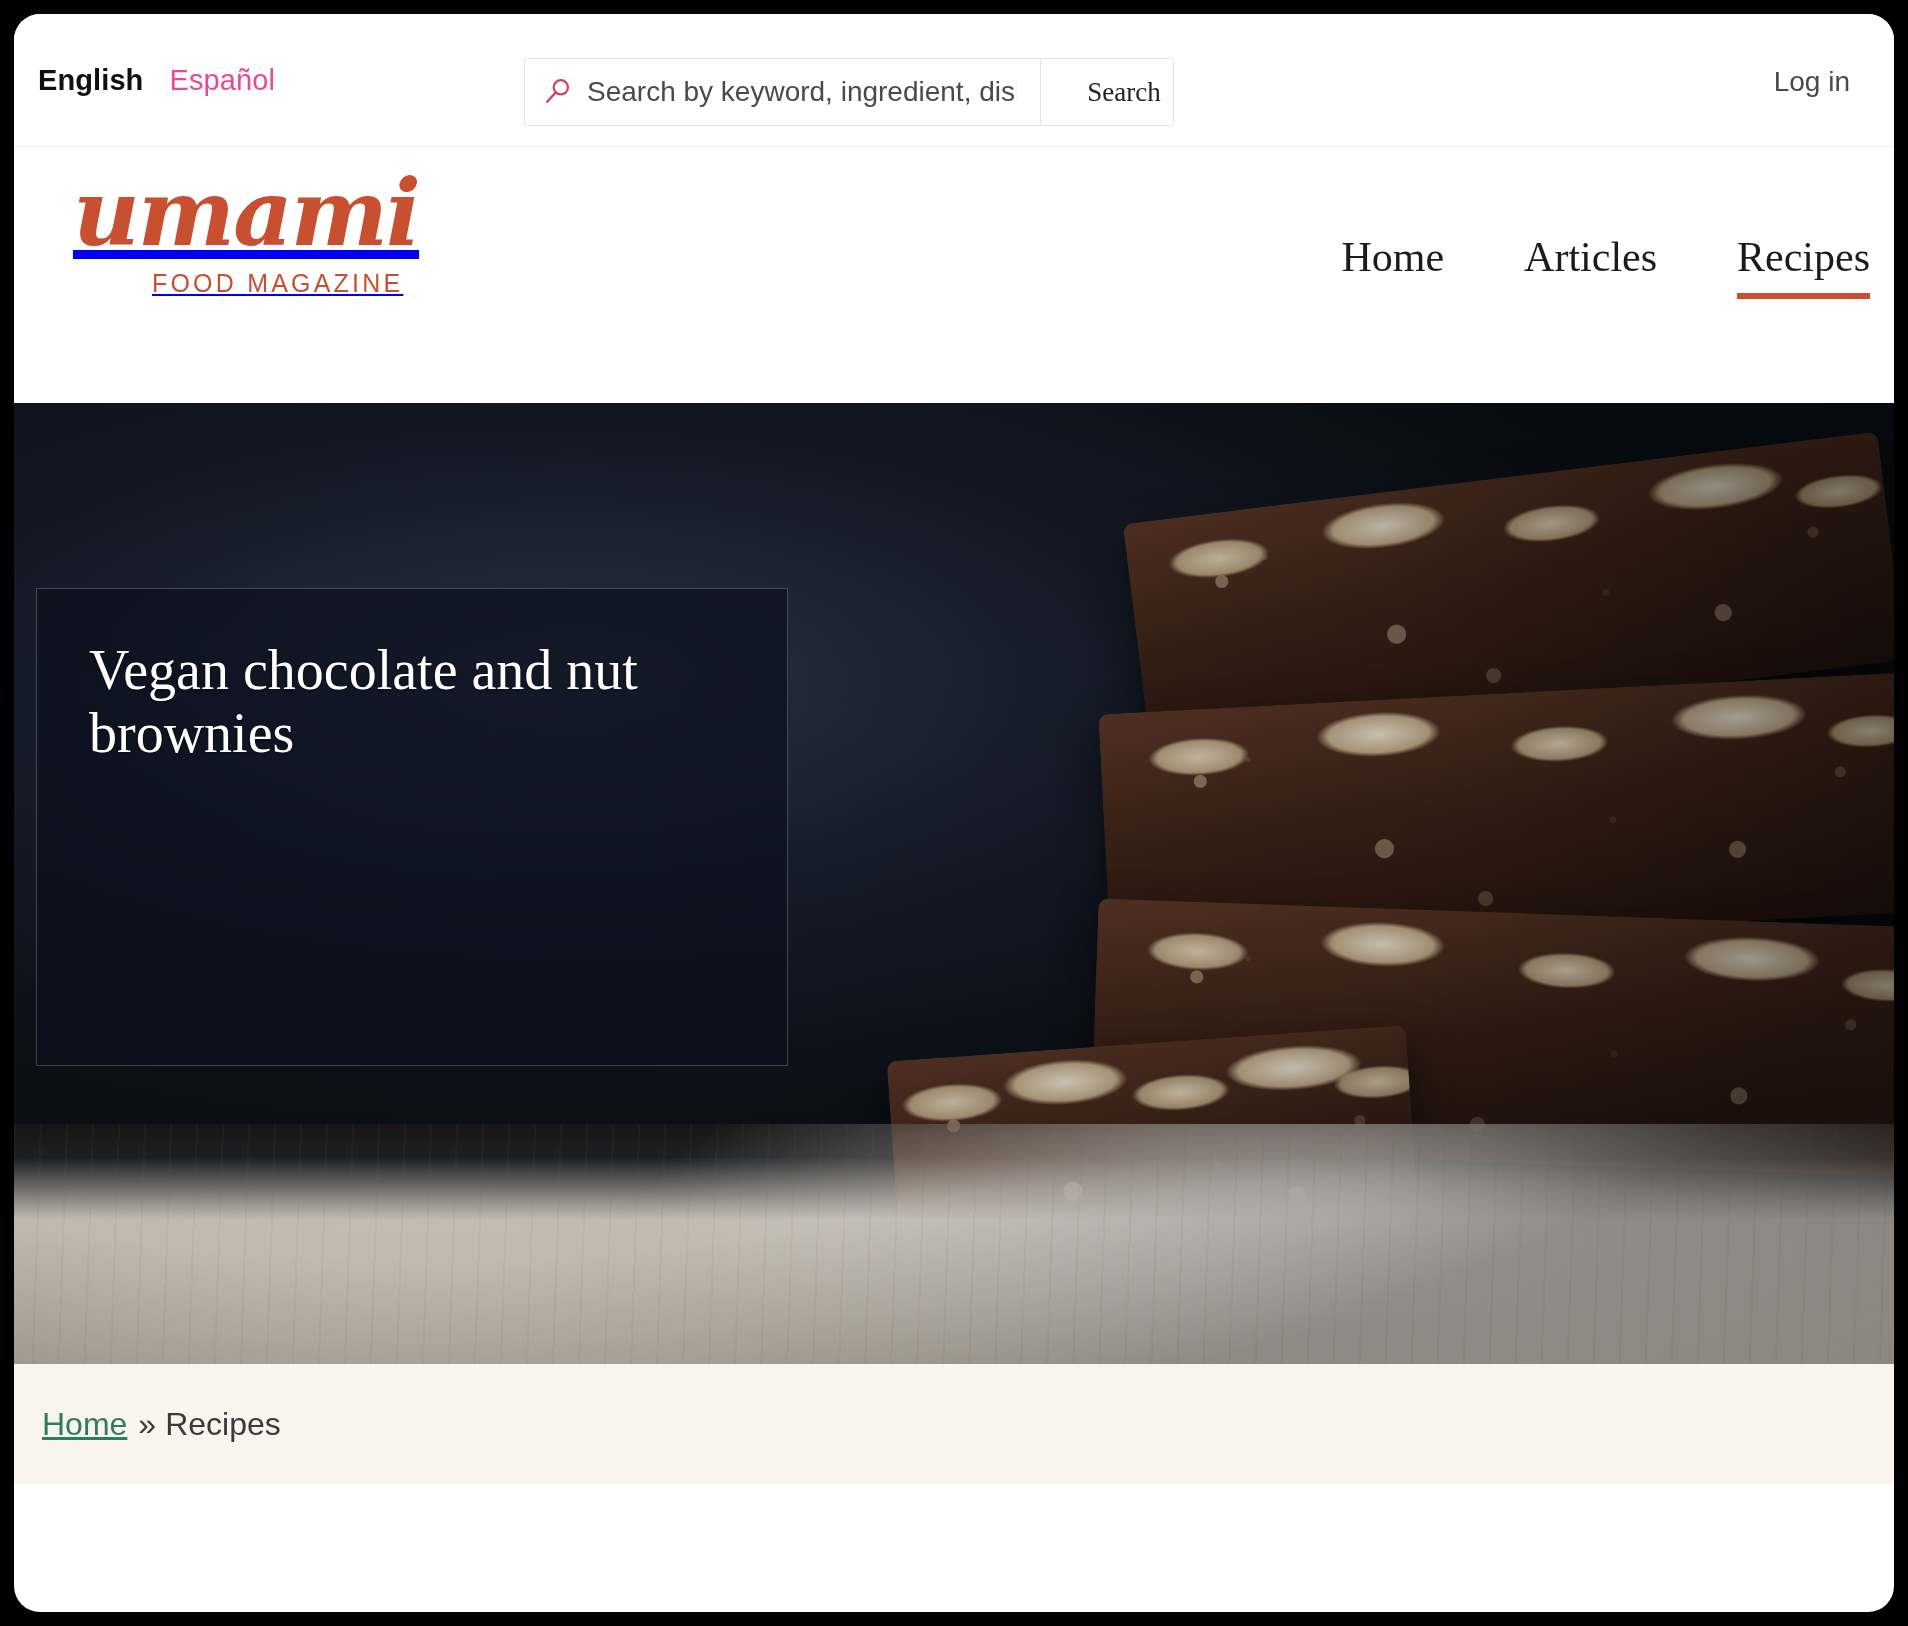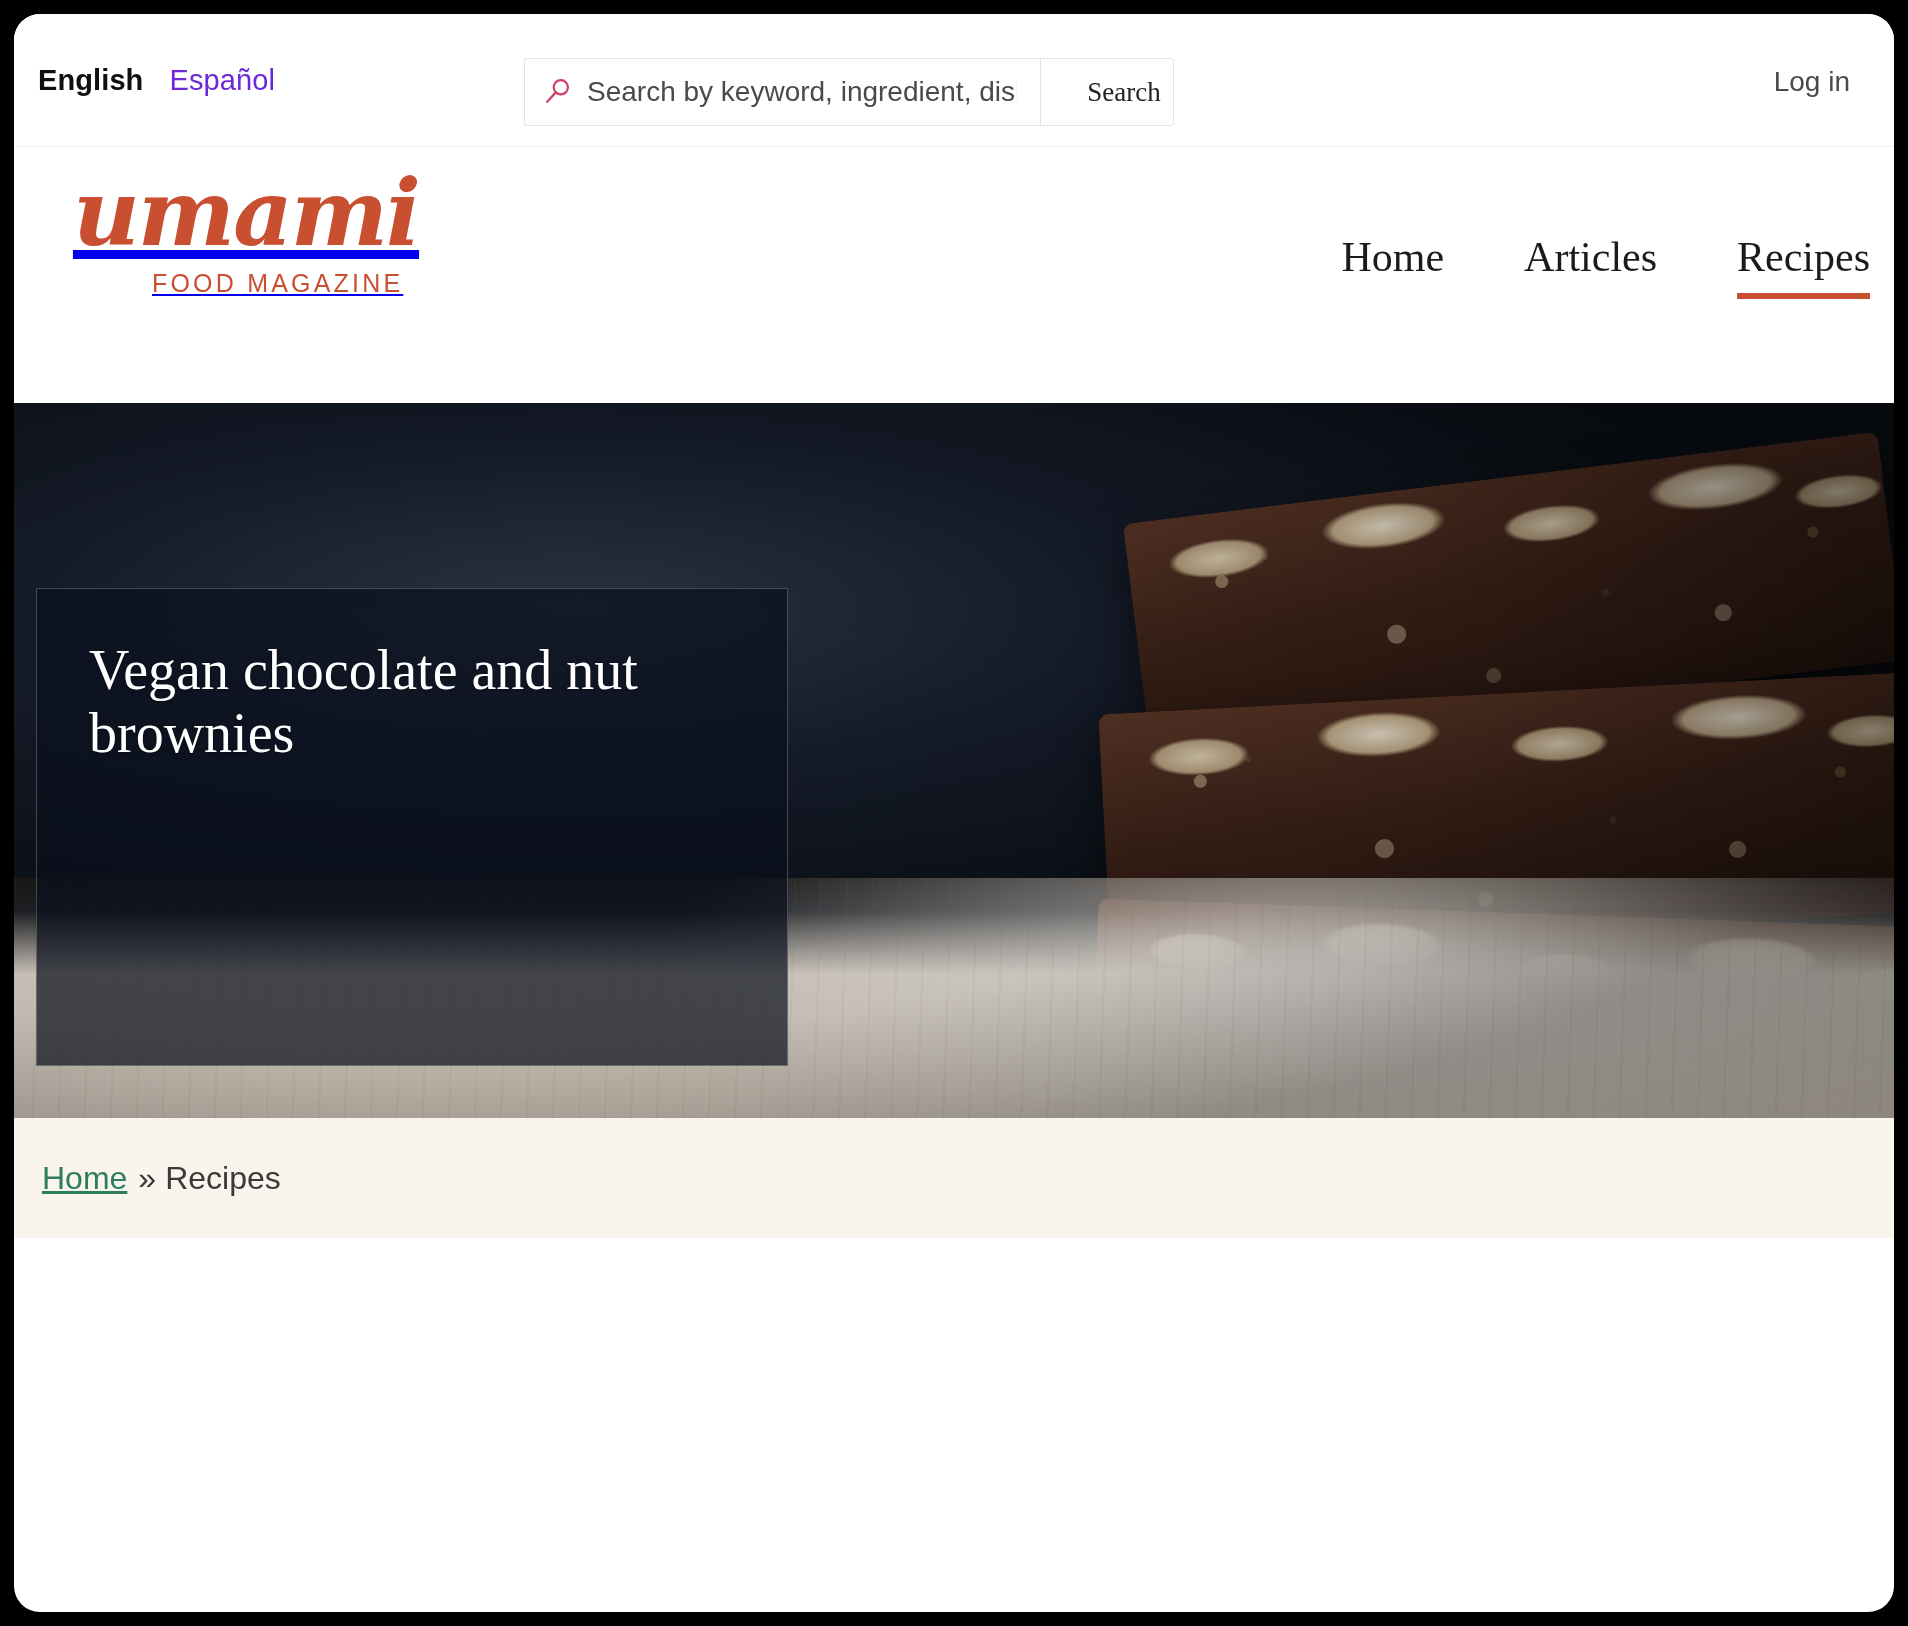--- a/index.html
+++ b/index.html
@@ -38,21 +38,21 @@
   .lang-links {
     position: absolute;
     left: 24px;
     top: 50px;
     display: flex;
     align-items: center;
     gap: 26px;
   }
   .lang-link {
     font-size: 29px;
-    color: #6d28d9;
+    color: #ec4899;
     letter-spacing: 0.1px;
     cursor: pointer;
     text-decoration: none;
   }
   .lang-link.active {
     color: #101010;
     font-weight: 700;
   }
 
   .search-wrap {
@@ -166,21 +166,21 @@
     cursor: pointer;
     line-height: 1.05;
   }
   .nav-item.active {
     border-bottom: 6px solid #c94f31;
   }
 
   
   .hero {
     position: relative;
-    height: 715px;
+    height: 961px;
     overflow: hidden;
     background: #11161f;
   }
   .hero-photo {
     position: absolute;
     inset: 0;
     
     background:
       radial-gradient(ellipse 62% 48% at 30% 28%, #2b3445 0%, #161d2b 48%, #0c1118 100%);
   }

